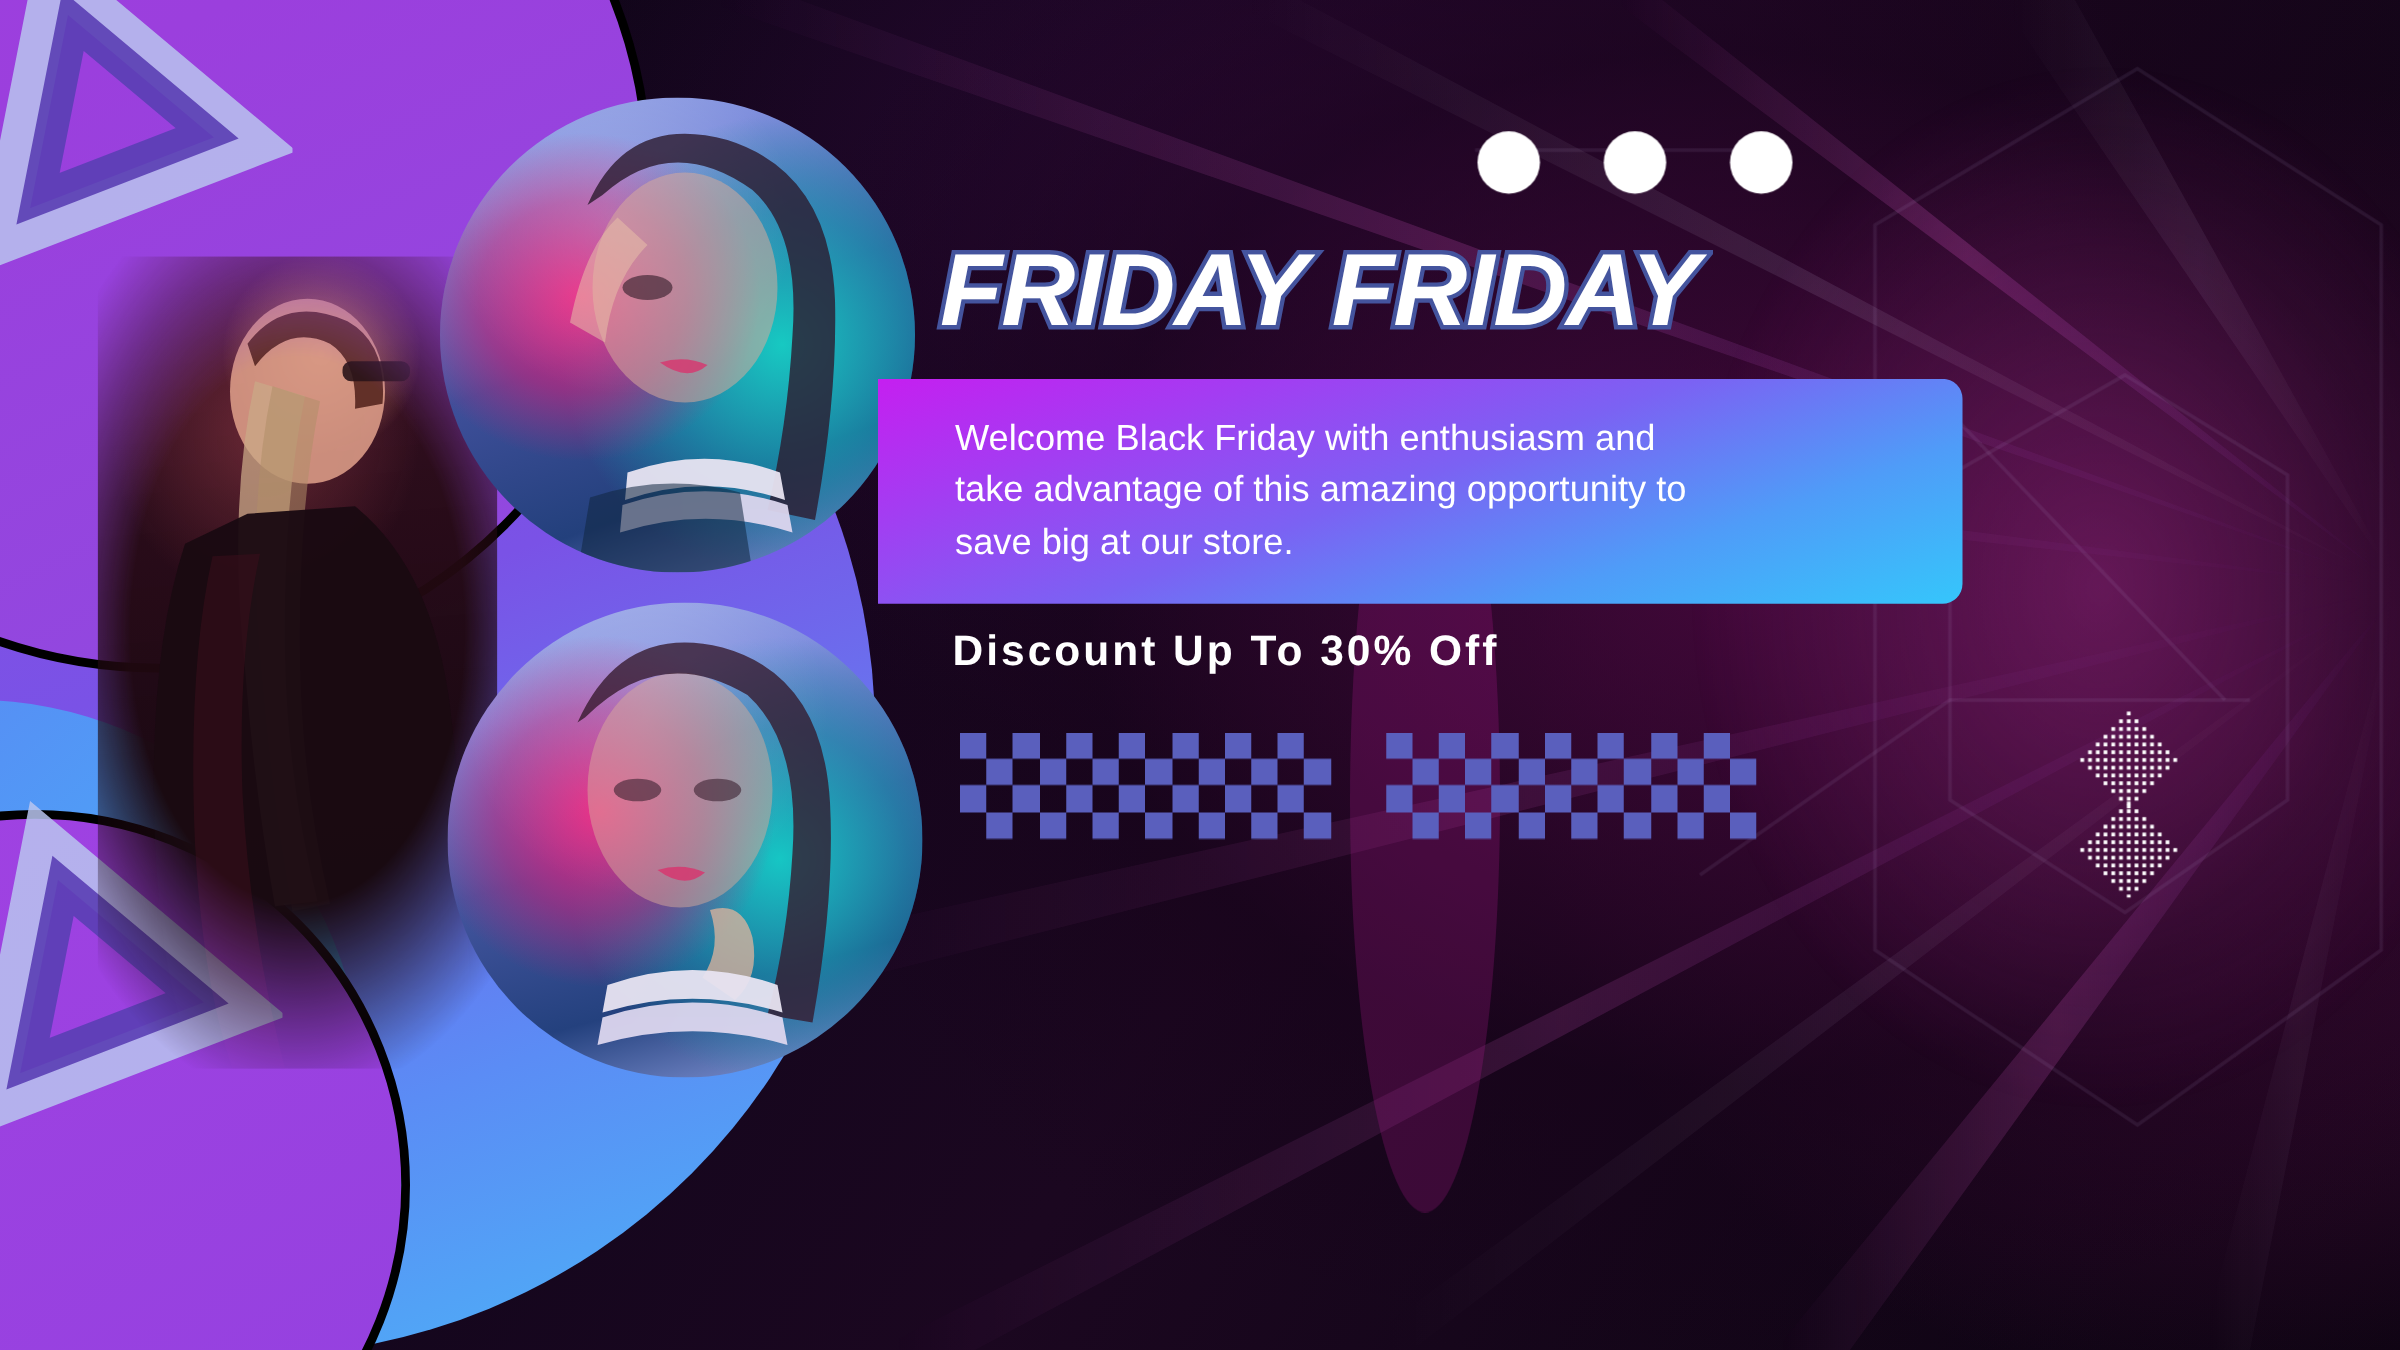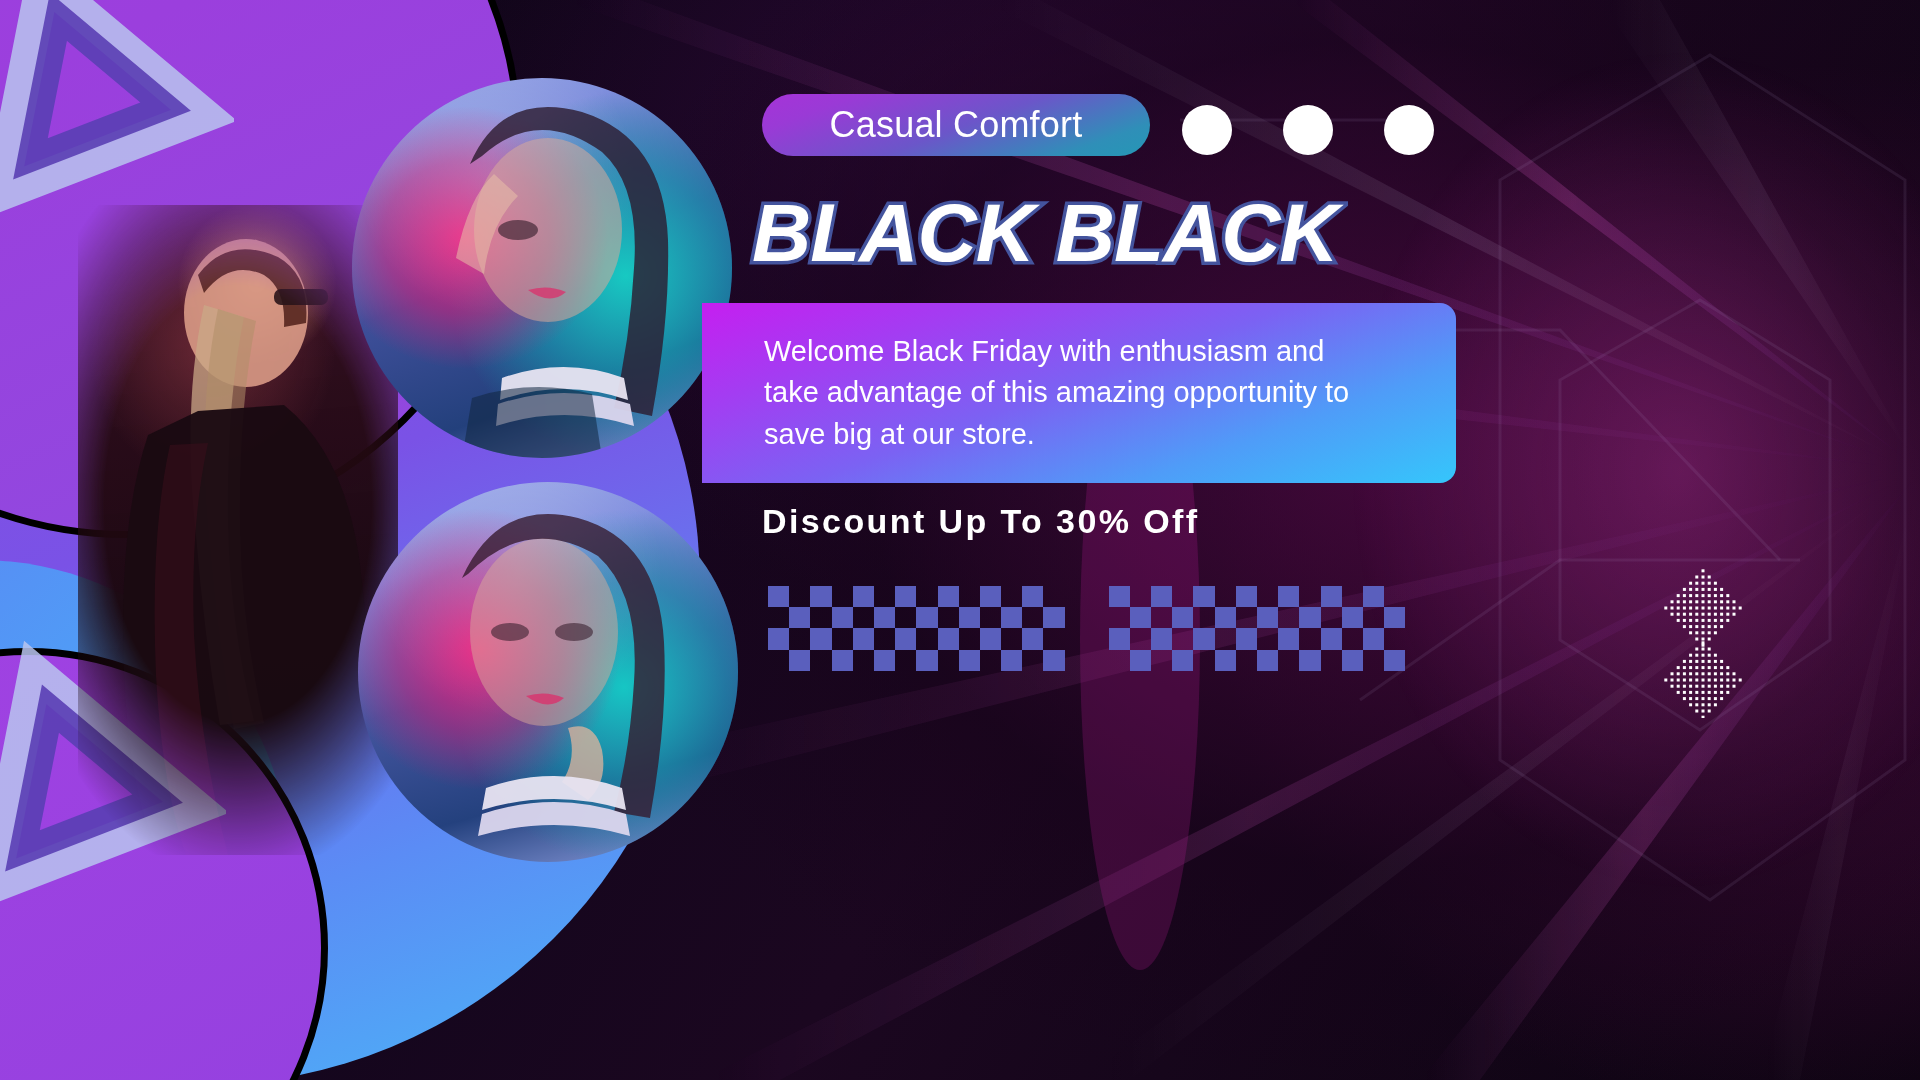--- a/index.html
+++ b/index.html
@@ -111,21 +111,21 @@
     letter-spacing:-1px;
     color:#fff;
     font-family:"Liberation Sans", sans-serif;
     -webkit-text-stroke:7px #44549e;
     paint-order:stroke fill;
     white-space:nowrap;
   }
 
   .promo-panel {
     position:absolute; left:702px; top:303px;
-    width:754px; height:180px;
+    width:868px; height:180px;
     border-radius:0 16px 16px 0;
     background:linear-gradient(160deg,#c51ff0 0%,#a43cf2 22%,#7b62f3 48%,#4f9cf8 74%,#35c6fb 100%);
     display:flex; align-items:center;
   }
   .promo-panel p {
     margin-left:62px;
     font-size:29px; line-height:1.42; color:#fff;
     font-family:"Liberation Sans", sans-serif;
     max-width:600px;
   }
@@ -266,31 +266,28 @@
         <path d="M168,214 Q188,208 206,216 Q190,230 168,214" fill="#d8356e" opacity=".82"></path>
         <path d="M210,246 Q236,238 244,268 Q250,300 230,318 L204,300 Q220,276 210,246" fill="#e0b49c" opacity=".75"></path>
         <g opacity=".95">
           <path d="M128,306 Q196,282 264,306 L268,328 Q196,306 124,328 Z" fill="#e8e4f2"></path>
           <path d="M124,332 Q196,308 268,332 L272,354 Q196,332 120,354 Z" fill="#dcd6ee"></path>
         </g>
       </g>
     </svg>
   </div>
 
-  <div class="brand-pill">
-    <span>Casual Comfort</span>
-  </div>
 
   <div class="dots-row">
     <div class="dot"></div>
     <div class="dot"></div>
     <div class="dot"></div>
   </div>
 
-  <div class="headline">BLACK BLACK</div>
+  <div class="headline">FRIDAY FRIDAY</div>
 
   <div class="promo-panel">
     <p>Welcome Black Friday with enthusiasm and take advantage of this amazing opportunity to save big at our store.</p>
   </div>
 
   <div class="discount">Discount Up To 30% Off</div>
 
   <div class="checker-wrap">
     <div class="checker" id="checker-1">
         <i class="on" style="background: rgb(90, 95, 189);"></i>

